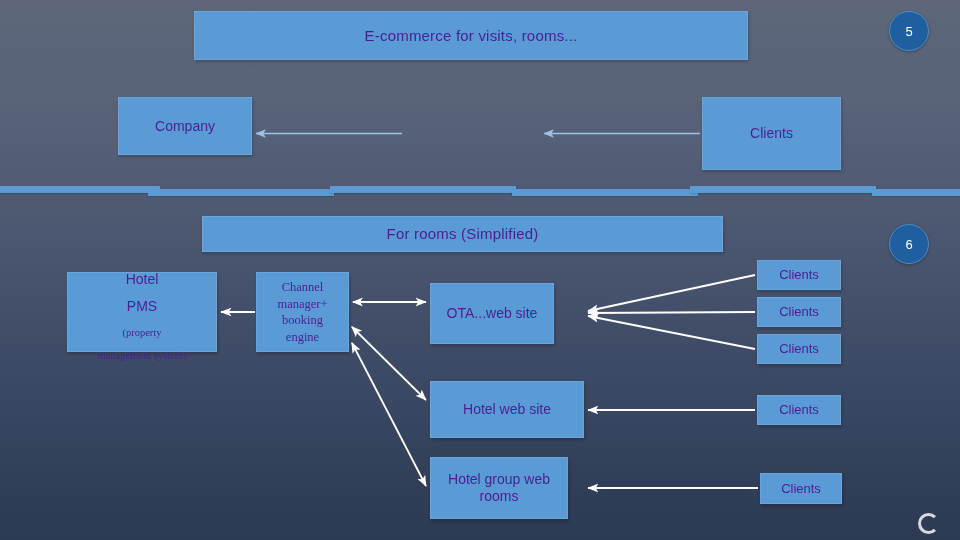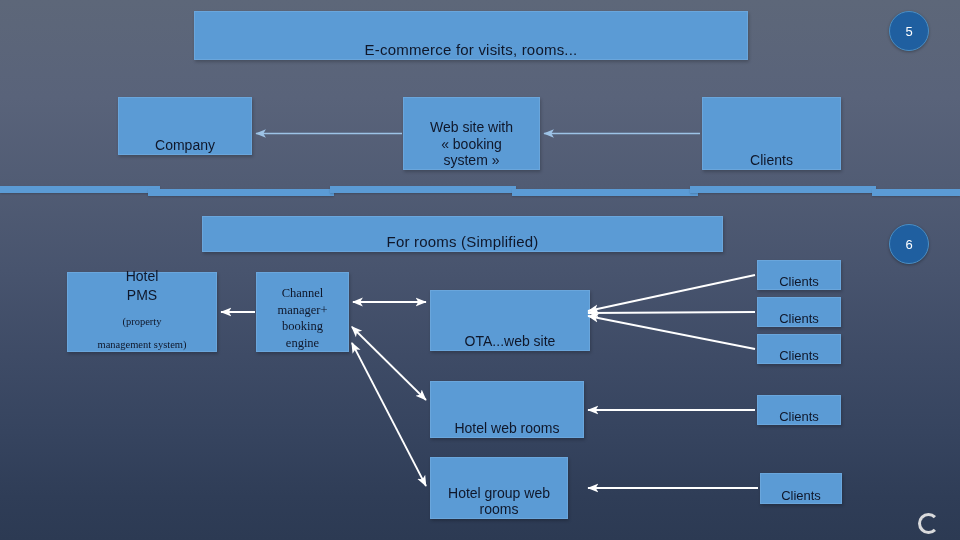--- a/index.html
+++ b/index.html
@@ -24,61 +24,61 @@
     font-family: "Liberation Sans", sans-serif;
     -webkit-font-smoothing: antialiased;
   }
 
   
   .box {
     position: absolute;
     box-sizing: border-box;
     background: #5b9bd5;
     border: 1px solid #6aa6dc;
-    color: #0f172a;
+    color: #4c1d95;
     display: flex;
     flex-direction: column;
     align-items: center;
-    justify-content: flex-end;
+    justify-content: center;
     text-align: center;
     line-height: 1.18;
     box-shadow: 1px 2px 3px rgba(0,0,0,0.22);
   }
 
   
   .banner {
     font-size: 15px;
     letter-spacing: 0.2px;
   }
   #banner-ecommerce { left: 194px; top: 11px;  width: 554px; height: 49px; }
   #banner-hotels    { left: 202px; top: 216px; width: 521px; height: 36px; }
 
   
   #box-company   { left: 118px; top: 97px;  width: 134px; height: 58px; font-size: 14px; }
   #box-website   { left: 403px; top: 97px;  width: 137px; height: 73px; font-size: 14px; }
   #box-clients-1 { left: 702px; top: 97px;  width: 139px; height: 73px; font-size: 14px; }
 
   
   #box-hotel-pms { left: 67px;  top: 272px; width: 150px; height: 80px; }
-  #box-hotel-pms .title { font-size: 14px; line-height: 1.35; }
+  #box-hotel-pms .title { font-size: 14px; line-height: 1.35; margin-top: 8px; }
   #box-hotel-pms .sub {
     font-family: "Liberation Serif", serif;
     font-size: 10.5px;
     line-height: 1.15;
     margin-top: 11px;
   }
 
   #box-channel {
     left: 256px; top: 272px; width: 93px; height: 80px;
     font-family: "Liberation Serif", serif;
     font-size: 12.5px;
     line-height: 1.32;
   }
 
-  #box-ota       { left: 430px; top: 283px; width: 160px; height: 61px; font-size: 14px; margin-top: 7px; }
+  #box-ota       { left: 430px; top: 283px; width: 124px; height: 61px; font-size: 14px; }
   #box-hotelweb  { left: 430px; top: 381px; width: 154px; height: 57px; font-size: 14px; }
   #box-hotelgrp  { left: 430px; top: 457px; width: 138px; height: 62px; font-size: 14px; }
 
   #box-clients-2 { left: 757px; top: 260px; width: 84px; height: 30px; font-size: 13px; }
   #box-clients-3 { left: 757px; top: 297px; width: 84px; height: 30px; font-size: 13px; }
   #box-clients-4 { left: 757px; top: 334px; width: 84px; height: 30px; font-size: 13px; }
   #box-clients-5 { left: 757px; top: 395px; width: 84px; height: 30px; font-size: 13px; }
   #box-clients-6 { left: 760px; top: 473px; width: 82px; height: 31px; font-size: 13px; }
 
   
@@ -169,25 +169,20 @@
   </div>
 
   <div class="badge" id="badge-5">
     <span>5</span>
   </div>
 
   <div class="box" id="box-company">
     <span>Company</span>
   </div>
 
-  <div class="box" id="box-website">
-    <span>Web site with</span>
-    <span>« booking</span>
-    <span>system »</span>
-  </div>
 
   <div class="box" id="box-clients-1">
     <span>Clients</span>
   </div>
 
   <div class="divider-seg" id="div-a"></div>
   <div class="divider-seg" id="div-b"></div>
   <div class="divider-seg" id="div-c"></div>
   <div class="divider-seg" id="div-d"></div>
   <div class="divider-seg" id="div-e"></div>
@@ -213,21 +208,21 @@
     <span>manager+</span>
     <span>booking</span>
     <span>engine</span>
   </div>
 
   <div class="box" id="box-ota">
     <span>OTA...web site</span>
   </div>
 
   <div class="box" id="box-hotelweb">
-    <span>Hotel web rooms</span>
+    <span>Hotel web site</span>
   </div>
 
   <div class="box" id="box-hotelgrp">
     <span>Hotel group web</span>
     <span>rooms</span>
   </div>
 
   <div class="box" id="box-clients-2">
     <span>Clients</span>
   </div>

